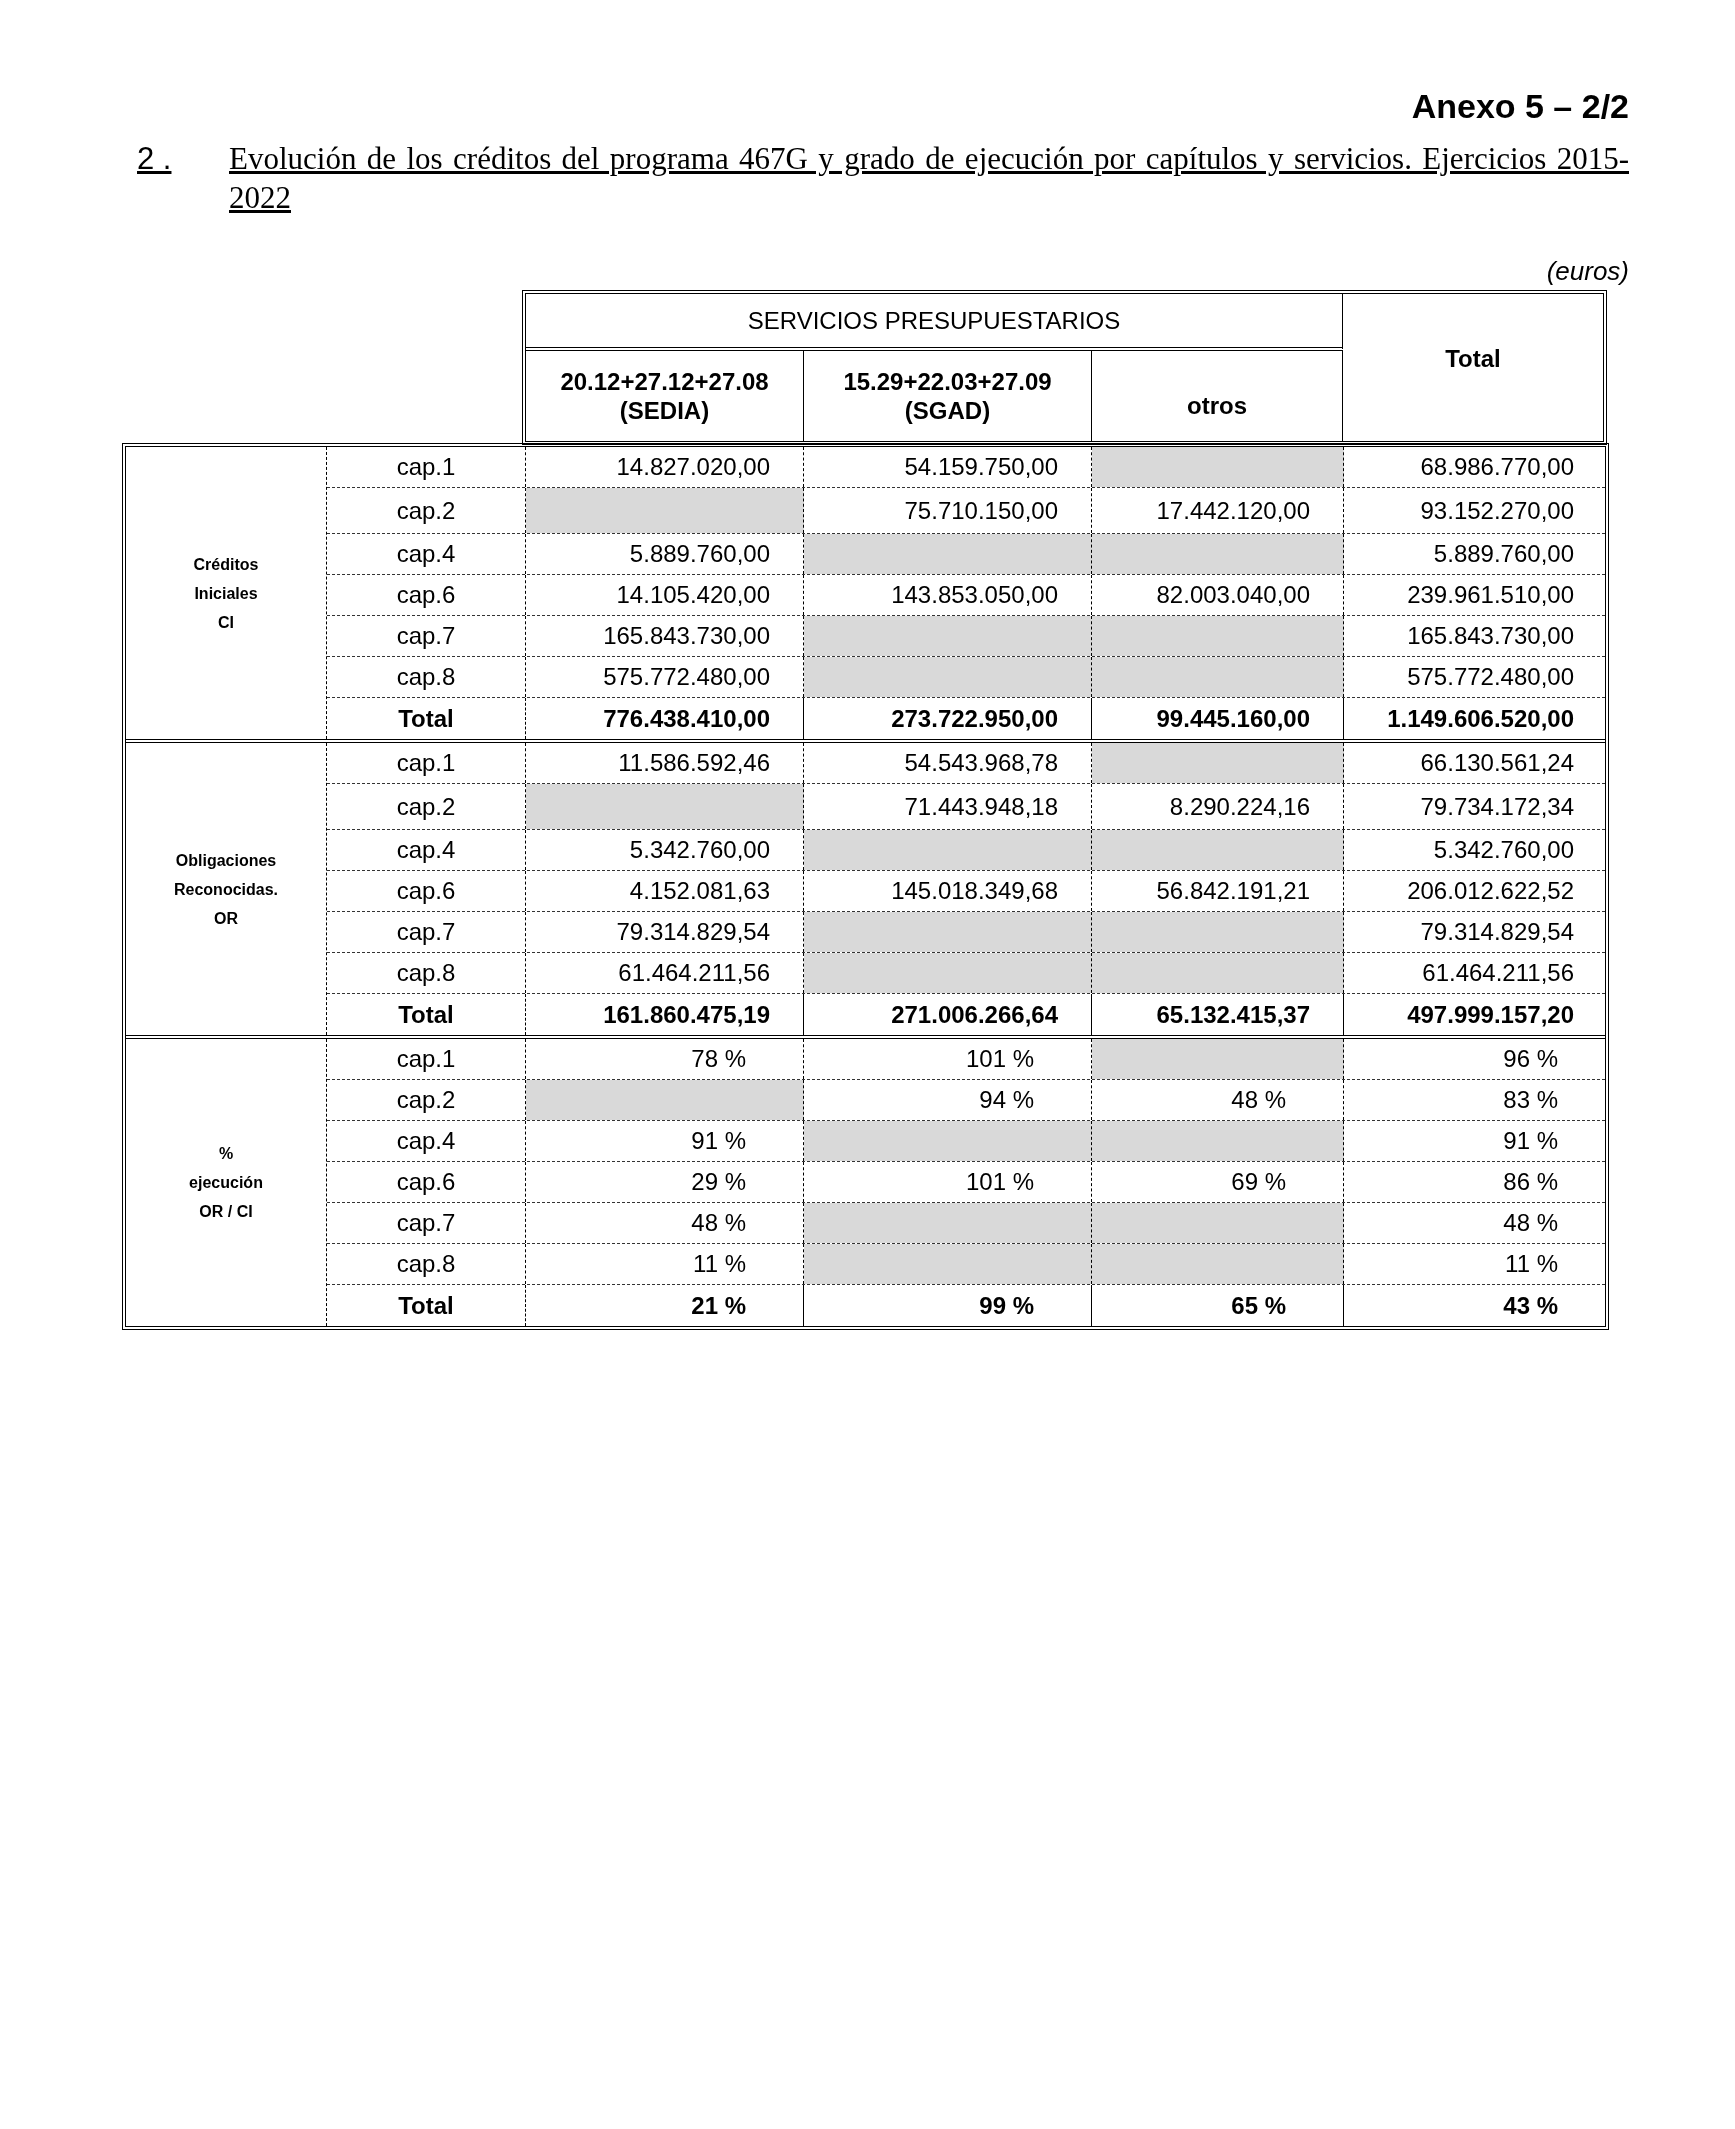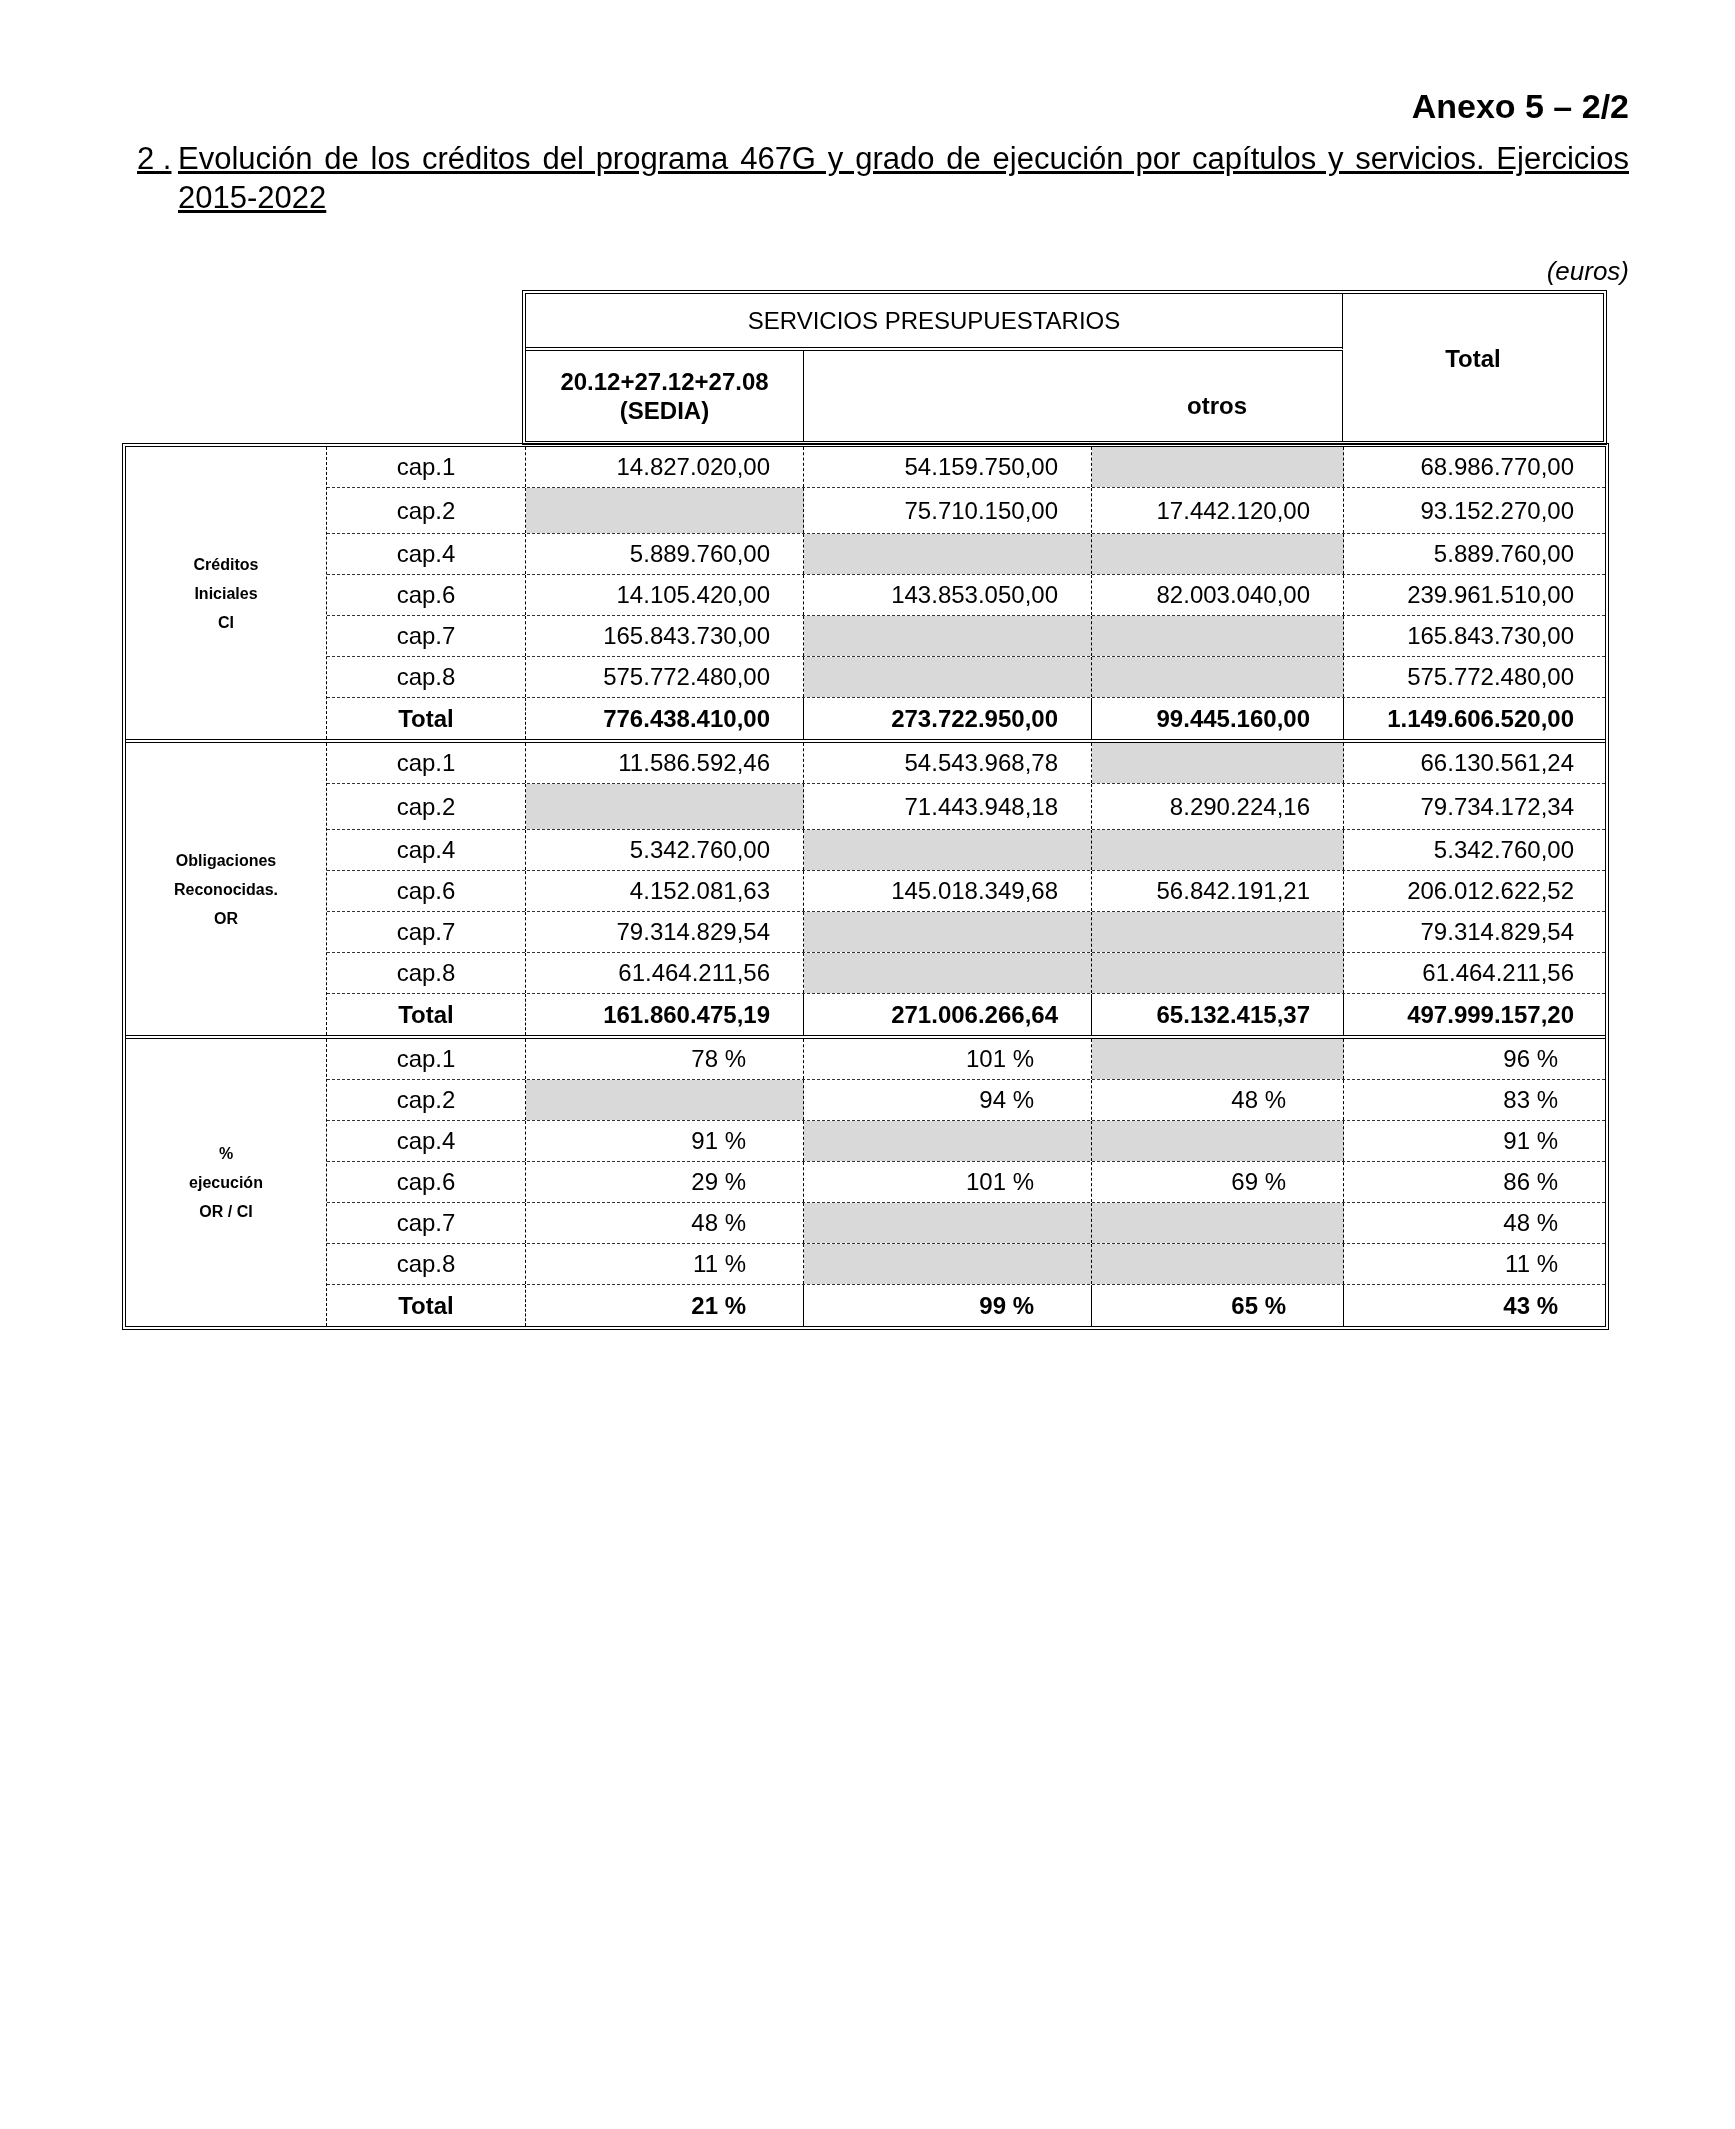--- a/index.html
+++ b/index.html
@@ -12,22 +12,23 @@
     font-size: 34px; font-weight: bold; margin-top: 45px;
   }
   .heading {
     position: absolute; top: 139px; left: 137px; width: 1492px;
     font-size: 31px; line-height: 39px;
   }
   .heading .num {
     position: absolute; left: 0; top: 0; text-decoration: underline;
   }
   .heading .txt {
-    display: block; margin-left: 41px; text-align: justify;
+    display: block; margin-left: 92px; text-align: justify;
     text-decoration: underline;
+    font-family: Liberation Serif, serif;
   }
   .units {
     position: absolute; top: 256px; right: 106px;
     font-size: 26px; font-style: italic;
   }
   
   .hdr {
     position: absolute; left: 522px; top: 290px; width: 1085px; height: 155px;
     border: 4.1px double #000; box-sizing: border-box;
   }
@@ -93,20 +94,26 @@
 <div class="units">(euros)</div>
 
 <div class="hdr">
   <div class="hdr-serv">SERVICIOS PRESUPUESTARIOS</div>
   <div class="hdr-col" style="left:0;width:278px;">
     <div>
         <div>20.12+27.12+27.08</div>
         <div>(SEDIA)</div>
       </div>
   </div>
+  <div class="hdr-col" style="left:278px;width:288px;">
+    <div>
+        <div>15.29+22.03+27.09</div>
+        <div>(SGAD)</div>
+      </div>
+  </div>
   <div class="hdr-col" style="left:566px;width:251px;padding-top:19.6px;">otros</div>
   <div class="hdr-total">Total</div>
 </div>
 
 <div class="tbl">
   <div class="section">
     <div class="sec-label">
       <div>
           <div>Créditos</div>
           <div>Iniciales</div>

